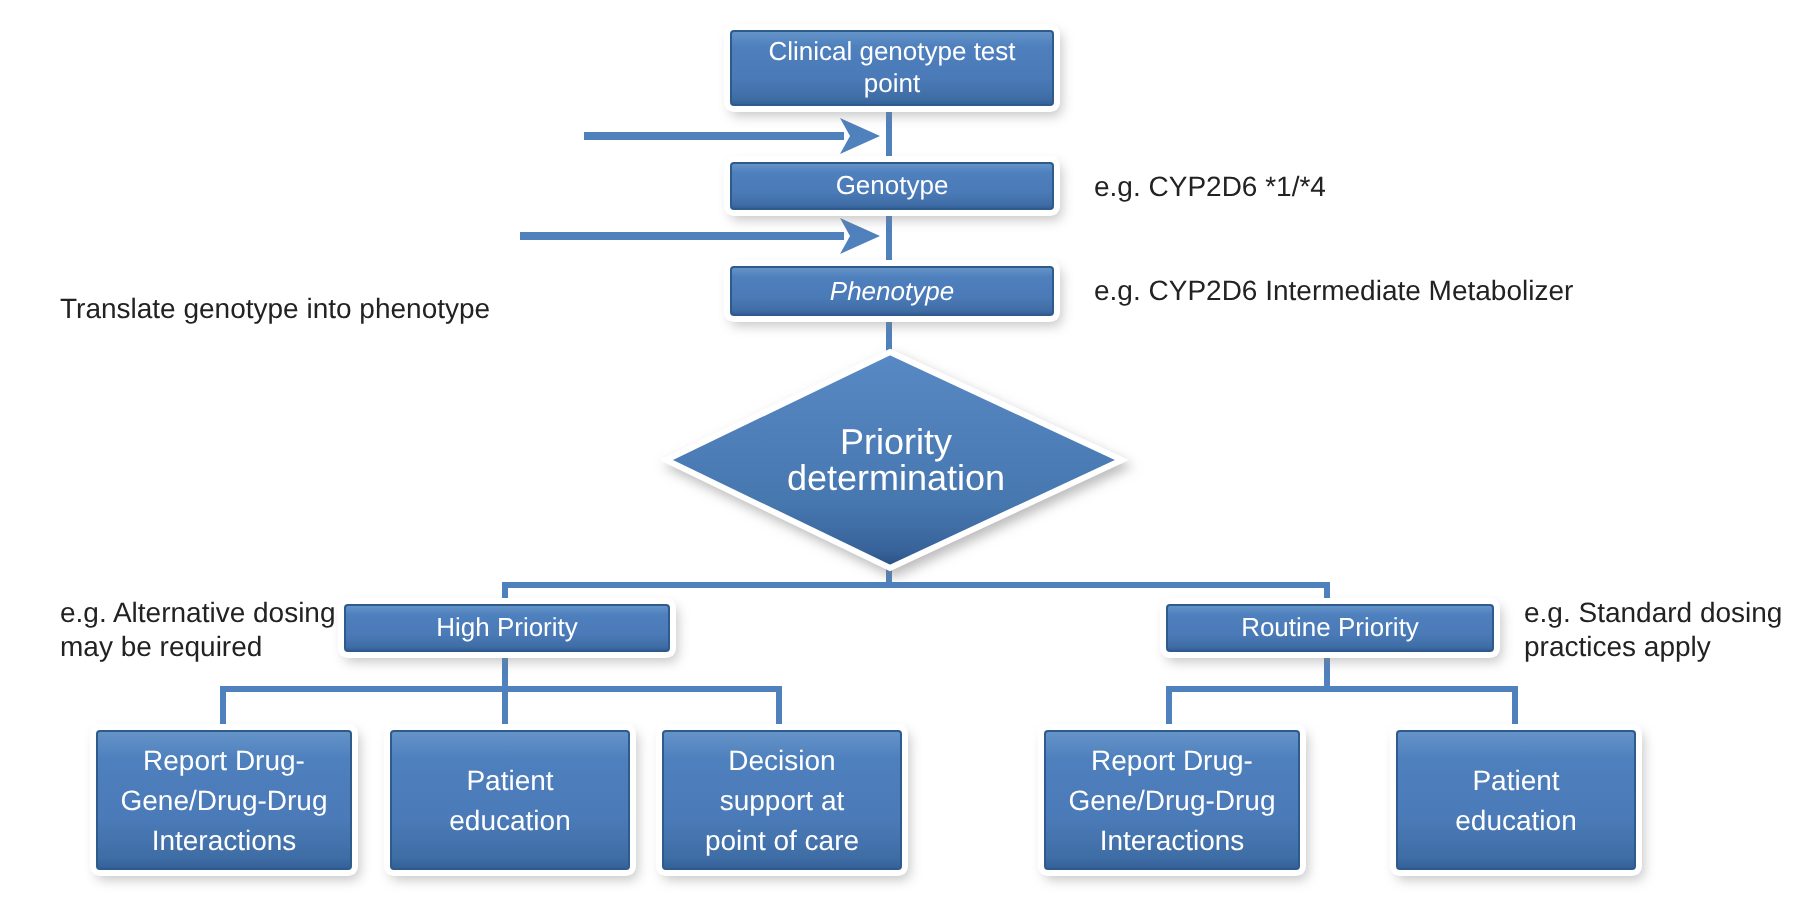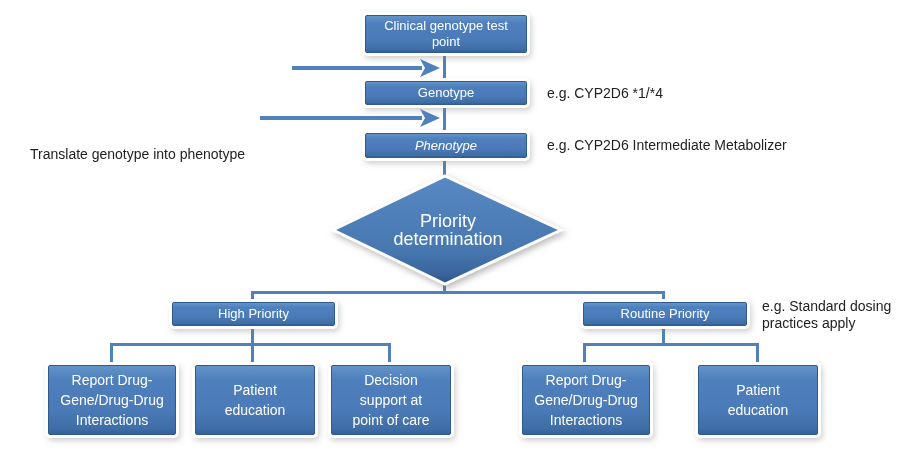--- a/index.html
+++ b/index.html
@@ -100,16 +100,18 @@
 point of care</div>
   <div class="node big" style="left:522px;top:365px;width:126px;height:68px;">Report Drug-
 Gene/Drug-Drug
 Interactions</div>
   <div class="node big" style="left:698px;top:365px;width:118px;height:68px;">Patient
 education</div>
 
   <div class="ann" style="left:30px;top:110px;margin-top:36px;">Translate genotype into phenotype</div>
   <div class="ann" style="left:547px;top:85px;">e.g. CYP2D6 *1/*4</div>
   <div class="ann" style="left:547px;top:137px;">e.g. CYP2D6 Intermediate Metabolizer</div>
+  <div class="ann" style="left:30px;top:298px;">e.g. Alternative dosing
+may be required</div>
   <div class="ann" style="left:762px;top:298px;">e.g. Standard dosing
 practices apply</div>
 
 </div>
 
 </body></html>

